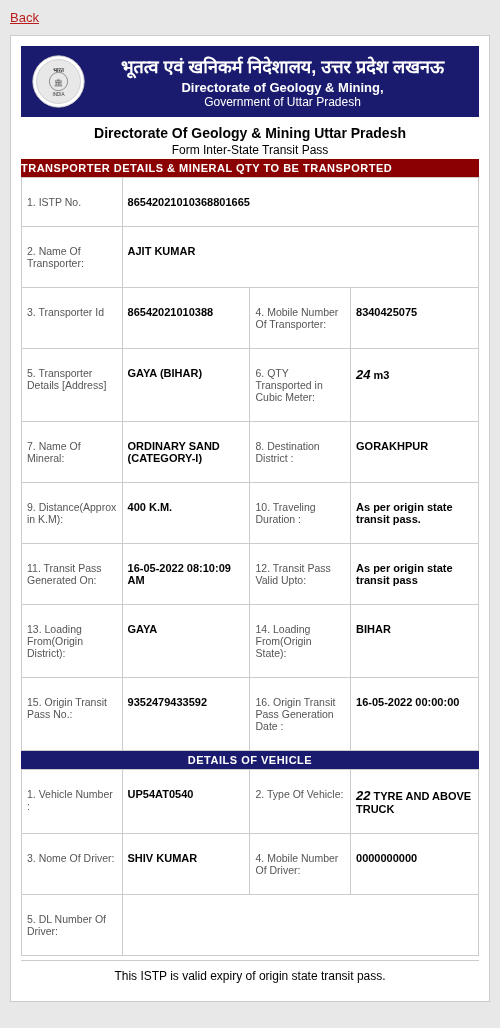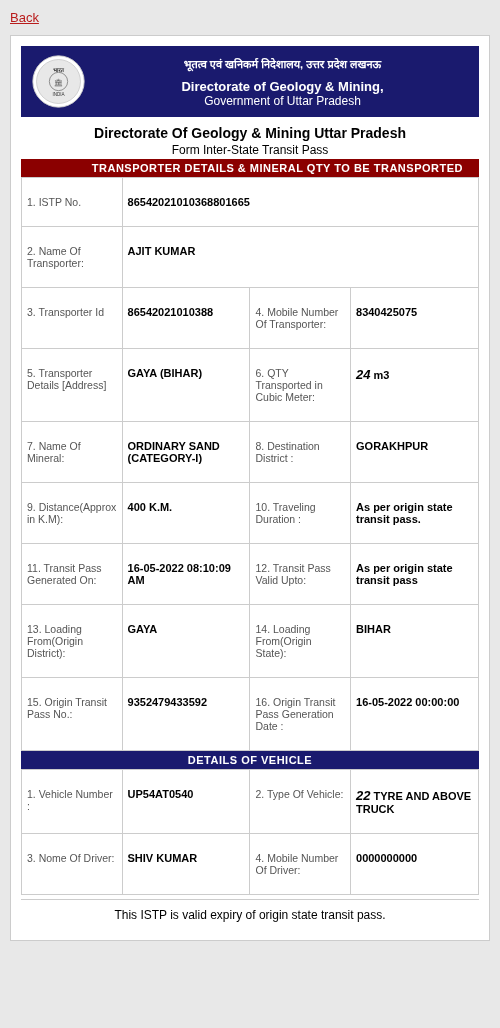--- a/index.html
+++ b/index.html
@@ -35,23 +35,23 @@
       width: 55px;
       height: 55px;
       margin-right: 10px;
       flex-shrink: 0;
     }
     .header-text {
       text-align: center;
       flex: 1;
     }
     .header-text .hindi {
-      font-size: 11px;
-      font-weight: bold;
-      margin-bottom: 8px;
+      font-size: 18px;
+      font-weight: bold;
+      margin-bottom: 2px;
     }
     .header-text .eng-title {
       font-size: 13px;
       font-weight: bold;
     }
     .header-text .eng-sub {
       font-size: 12px;
     }
     .doc-title {
       text-align: center;
@@ -60,24 +60,24 @@
       margin: 6px 0 2px 0;
     }
     .doc-subtitle {
       text-align: center;
       font-size: 12px;
       margin-bottom: 2px;
     }
     .section-header {
       background: #8b0000;
       color: #fff;
-      text-align: right;
-      font-weight: bold;
-      font-size: 11px;
-      padding: 3px 16px;
+      text-align: left;
+      font-weight: bold;
+      font-size: 11px;
+      padding: 3px 0;
       text-transform: uppercase;
       letter-spacing: 0.5px;
       margin-bottom: 0;
     }
     table.info-table {
       width: 100%;
       border-collapse: collapse;
       font-size: 11px;
     }
     table.info-table td {
@@ -214,20 +214,24 @@
       <td class="value-cell">UP54AT0540</td>
       <td class="label-cell">2. Type Of Vehicle:</td>
       <td class="value-cell"><span class="highlight-num">22</span> TYRE AND ABOVE TRUCK</td>
     </tr>
     <tr>
       <td class="label-cell">3. Nome Of Driver:</td>
       <td class="value-cell">SHIV KUMAR</td>
       <td class="label-cell">4. Mobile Number Of Driver:</td>
       <td class="value-cell">0000000000</td>
     </tr>
+    <tr>
+      <td class="label-cell">5. DL Number Of Driver:</td>
+      <td class="value-cell" colspan="3"></td>
+    </tr>
   </tbody>
     </table>
 
   <div class="footer-note">This ISTP is valid  expiry of origin state transit pass.</div>
 
 </div>
 
 
 
 

